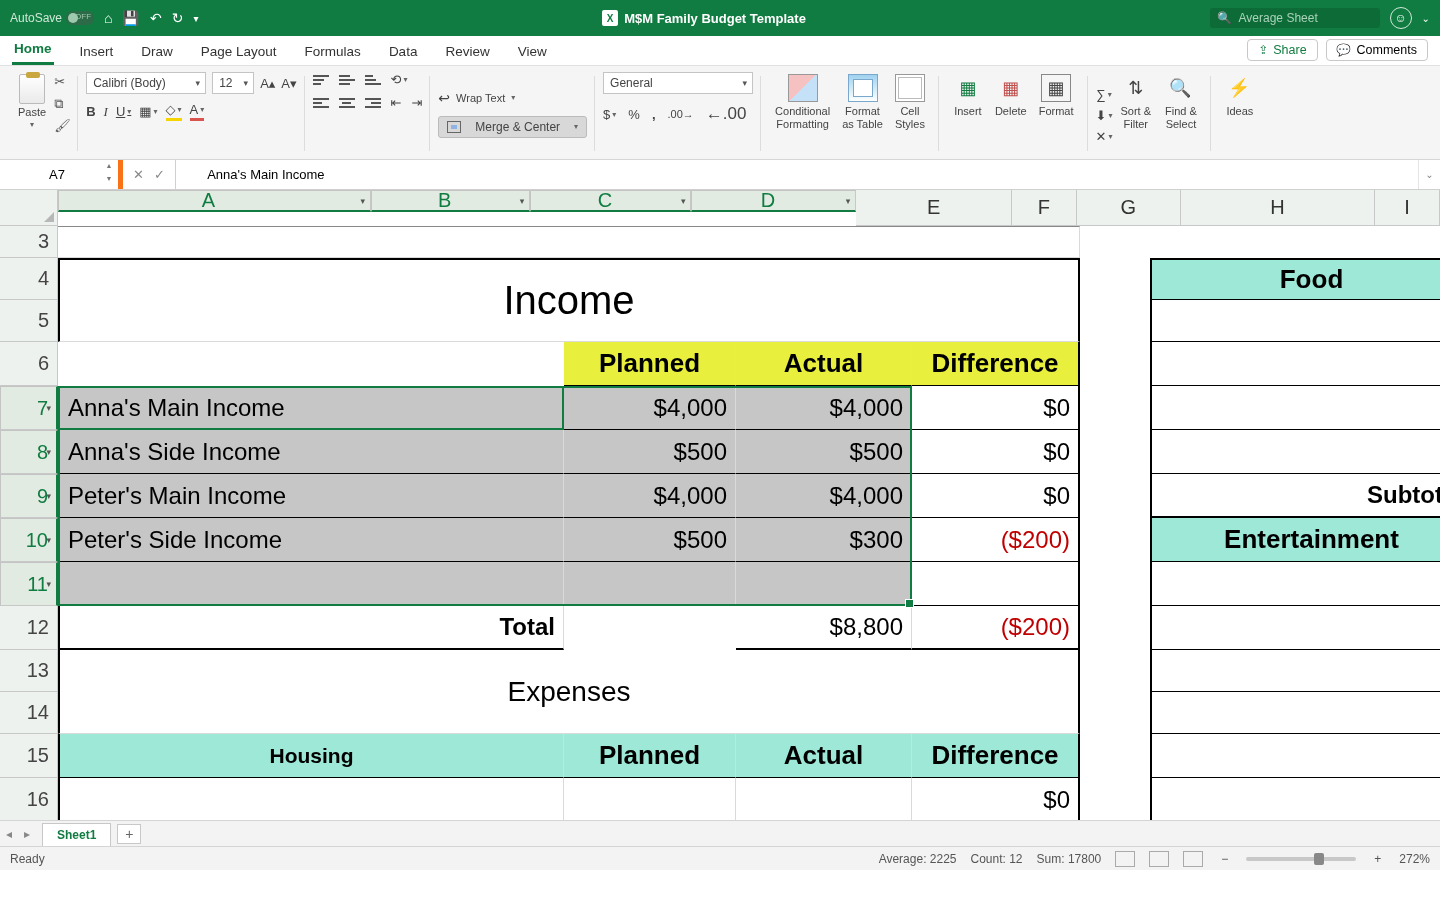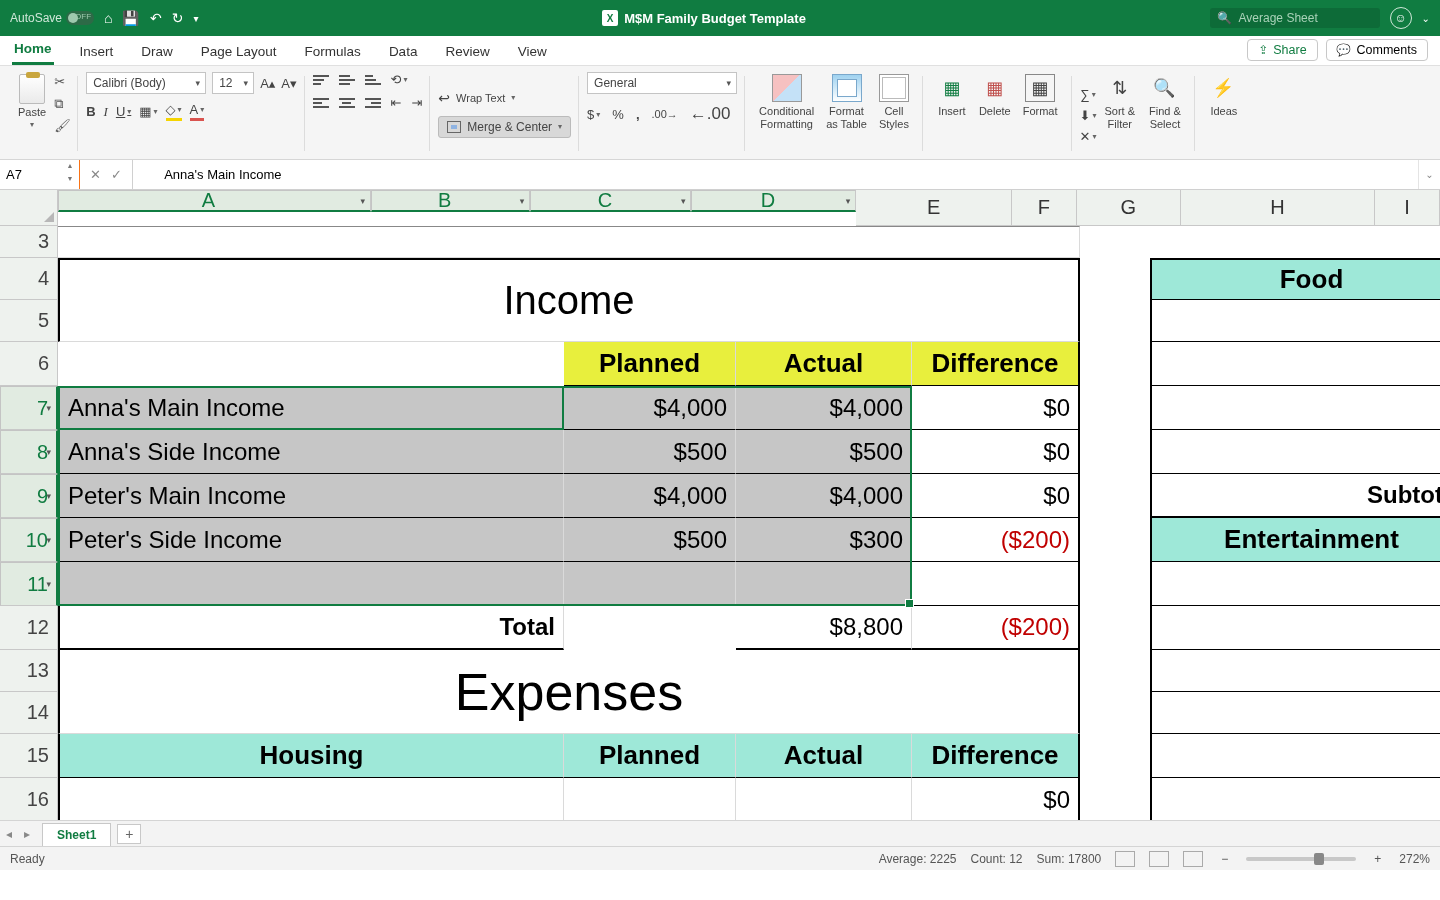--- a/index.html
+++ b/index.html
@@ -44,38 +44,38 @@
 .sel::after { content: "▾"; position: absolute; right: 5px; font-size: 9px; color: #555; }
 .fontname { width: 120px; }
 .fontsize { width: 42px; }
 .btnrow { display: flex; gap: 8px; align-items: center; }
 .rb { font-size: 13px; color: #444; cursor: pointer; display:inline-flex; align-items:center; gap:2px; }
 .rb .dd { font-size: 8px; color:#666; }
 .underline-border { border-bottom: 3px solid #d9534f; padding-bottom: 1px; }
 .underline-border.y { border-bottom-color: #f5d400; }
 .aligncell { width: 16px; height: 14px; display: inline-flex; flex-direction: column; gap: 2px; justify-content: center; cursor:pointer; }
 .aligncell span { height: 2px; background: #555; display: block; }
-.merge-btn { background: #d8d8d8; border: 1px solid #bbb; border-radius: 3px; padding: 3px 8px; display: flex; align-items: center; gap: 6px; font-size: 12px; cursor:pointer; }
+.merge-btn { background: #d8d8d8; border: 1px solid #bbb; border-radius: 3px; padding: 3px 8px; display: flex; align-items: center; gap: 14px; font-size: 12px; cursor:pointer; }
 .merge-ico { width: 14px; height: 12px; border: 1px solid #666; position: relative; }
 .merge-ico::after { content: ""; position: absolute; left: 3px; right: 3px; top: 3px; bottom: 3px; background: #8fb3e2; }
 .bigbtn { display: flex; flex-direction: column; align-items: center; gap: 3px; padding: 2px 6px; cursor:pointer; font-size: 11px; text-align:center; line-height:1.15; }
 .bigbtn .bicon { width: 30px; height: 28px; display:flex; align-items:center; justify-content:center; font-size:18px; }
 .cf-icon { background: linear-gradient(135deg,#f6c1c1 50%, #c4e1f7 50%); border: 1px solid #999; }
 .ft-icon { background: linear-gradient(#9fd2f0,#fff); border: 1px solid #7aa8cc; position:relative; }
 .ft-icon::after{content:""; position:absolute; inset:4px; border:1px solid #7aa8cc; background:#fff;}
 .cs-icon { border:1px solid #999; background:#fff; position:relative;}
 .cs-icon::before{content:"";position:absolute;inset:2px;border:1px solid #bbb;}
 .ins-icon{color:#107c41;}
 .del-icon{color:#c0504d;}
 .ideas-icon{color:#5b57d1; font-size:22px;}
 .numfmt { width: 150px; }
 
 
 .fbar { height: 30px; border-bottom: 1px solid #d0d0d0; display: flex; align-items: stretch; background: #fff; font-size: 13px; }
-.namebox { width: 80px; border-right: 1px solid #f97316; display: flex; align-items: center; padding: 0 6px; position: relative; }
+.namebox { width: 80px; border-right: 5px solid #f97316; display: flex; align-items: center; padding: 0 6px; position: relative; margin-left: 43px; }
 .namebox .spin { position:absolute; right:2px; top:2px; bottom:2px; width:14px; display:flex; flex-direction:column;}
 .namebox .spin span{flex:1; font-size:7px; color:#777; text-align:center; cursor:pointer;}
 .fx-btns { display: flex; align-items: center; gap: 10px; padding: 0 10px; border-right: 1px solid #d0d0d0; color: #888; }
 .fx-btns span{cursor:pointer;}
 .fx-label { font-style: italic; font-family: 'Times New Roman', serif; color: #c2410c; padding: 0 8px; display:flex; align-items:center;margin-top:41px;}
 .formula-input { flex: 1; display: flex; align-items: center; padding: 0 6px; }
 .fbar-expand { width: 22px; display:flex; align-items:center; justify-content:center; color:#888; font-size:10px; cursor:pointer; border-left:1px solid #e4e4e4;}
 
 
 .gridwrap { position: relative; height: 630px; background: #fff; overflow: hidden; }
@@ -389,22 +389,22 @@
       <div class="cell" style="left: 506px; top: 292px; width: 172px; height: 44px; background: rgb(198, 198, 198); justify-content: flex-end; border-bottom: 1px solid rgb(0, 0, 0);">$500</div>
       <div class="cell" style="left: 678px; top: 292px; width: 176px; height: 44px; background: rgb(198, 198, 198); justify-content: flex-end; border-bottom: 1px solid rgb(0, 0, 0);">$300</div>
       <div class="cell" style="left: 854px; top: 292px; width: 168px; height: 44px; justify-content: flex-end; color: rgb(192, 0, 0); border-bottom: 1px solid rgb(0, 0, 0); border-right: 2px solid rgb(0, 0, 0);">($200)</div>
       <div class="cell" style="left: 0px; top: 336px; width: 506px; height: 44px; background: rgb(198, 198, 198); border-bottom: 1px solid rgb(0, 0, 0); border-left: 2px solid rgb(0, 0, 0);"></div>
       <div class="cell" style="left: 506px; top: 336px; width: 172px; height: 44px; background: rgb(198, 198, 198); border-bottom: 1px solid rgb(0, 0, 0);"></div>
       <div class="cell" style="left: 678px; top: 336px; width: 176px; height: 44px; background: rgb(198, 198, 198); border-bottom: 1px solid rgb(0, 0, 0);"></div>
       <div class="cell" style="left: 854px; top: 336px; width: 168px; height: 44px; border-bottom: 1px solid rgb(0, 0, 0); border-right: 2px solid rgb(0, 0, 0);"></div>
       <div class="cell" style="left: 0px; top: 380px; width: 506px; height: 44px; justify-content: flex-end; font-weight: bold; border-bottom: 2px solid rgb(0, 0, 0); border-left: 2px solid rgb(0, 0, 0);">Total</div>
       <div class="cell" style="left: 678px; top: 380px; width: 176px; height: 44px; justify-content: flex-end; border-bottom: 2px solid rgb(0, 0, 0);">$8,800</div>
       <div class="cell" style="left: 854px; top: 380px; width: 168px; height: 44px; justify-content: flex-end; color: rgb(192, 0, 0); border-bottom: 2px solid rgb(0, 0, 0); border-right: 2px solid rgb(0, 0, 0);">($200)</div>
-      <div class="cell" style="left: 0px; top: 424px; width: 1022px; height: 84px; justify-content: center; font-size: 52px; border-left: 2px solid rgb(0, 0, 0); border-right: 2px solid rgb(0, 0, 0);">Expenses</div>
-      <div class="cell" style="left: 0px; top: 508px; width: 506px; height: 44px; background: rgb(158, 232, 216); justify-content: center; font-size: 26px; font-weight: bold; border-bottom: 1px solid rgb(0, 0, 0); border-left: 2px solid rgb(0, 0, 0);">Housing</div>
+      <div class="cell" style="left: 0px; top: 424px; width: 1022px; height: 84px; justify-content: center; font-size: 28px; border-left: 2px solid rgb(0, 0, 0); border-right: 2px solid rgb(0, 0, 0);">Expenses</div>
+      <div class="cell" style="left: 0px; top: 508px; width: 506px; height: 44px; background: rgb(158, 232, 216); justify-content: center; font-size: 21px; font-weight: bold; border-bottom: 1px solid rgb(0, 0, 0); border-left: 2px solid rgb(0, 0, 0);">Housing</div>
       <div class="cell" style="left: 506px; top: 508px; width: 172px; height: 44px; background: rgb(158, 232, 216); justify-content: center; font-size: 26px; font-weight: bold; border-bottom: 1px solid rgb(0, 0, 0);">Planned</div>
       <div class="cell" style="left: 678px; top: 508px; width: 176px; height: 44px; background: rgb(158, 232, 216); justify-content: center; font-size: 26px; font-weight: bold; border-bottom: 1px solid rgb(0, 0, 0);">Actual</div>
       <div class="cell" style="left: 854px; top: 508px; width: 168px; height: 44px; background: rgb(158, 232, 216); justify-content: center; font-size: 26px; font-weight: bold; border-bottom: 1px solid rgb(0, 0, 0); border-right: 2px solid rgb(0, 0, 0);">Difference</div>
       <div class="cell" style="left: 0px; top: 552px; width: 506px; height: 44px; border-left: 2px solid rgb(0, 0, 0);"></div>
       <div class="cell" style="left: 506px; top: 552px; width: 172px; height: 44px;"></div>
       <div class="cell" style="left: 678px; top: 552px; width: 176px; height: 44px;"></div>
       <div class="cell" style="left: 854px; top: 552px; width: 168px; height: 44px; justify-content: flex-end; border-right: 2px solid rgb(0, 0, 0);">$0</div>
       <div class="cell" style="left: 1092px; top: 32px; width: 322px; height: 42px; background: rgb(158, 232, 216); justify-content: center; font-size: 26px; font-weight: bold; border-top: 2px solid rgb(0, 0, 0); border-bottom: 1px solid rgb(0, 0, 0); border-left: 2px solid rgb(0, 0, 0);">Food</div>
       <div class="cell" style="left: 1092px; top: 74px; width: 322px; height: 42px; border-bottom: 1px solid rgb(0, 0, 0); border-left: 2px solid rgb(0, 0, 0);"></div>
       <div class="cell" style="left: 1092px; top: 116px; width: 322px; height: 44px; border-bottom: 1px solid rgb(0, 0, 0); border-left: 2px solid rgb(0, 0, 0);"></div>

